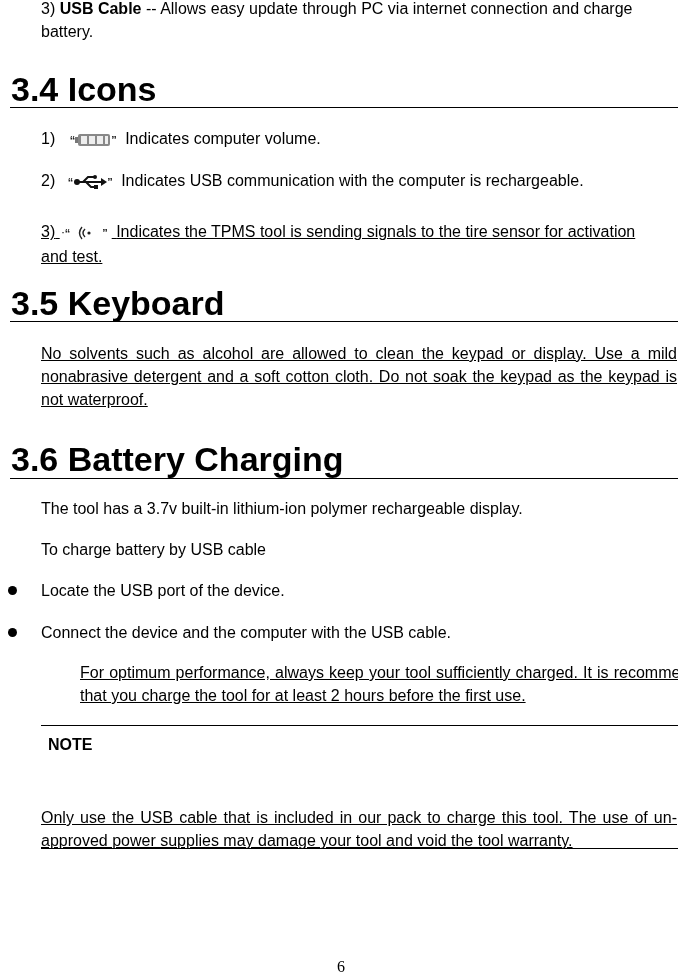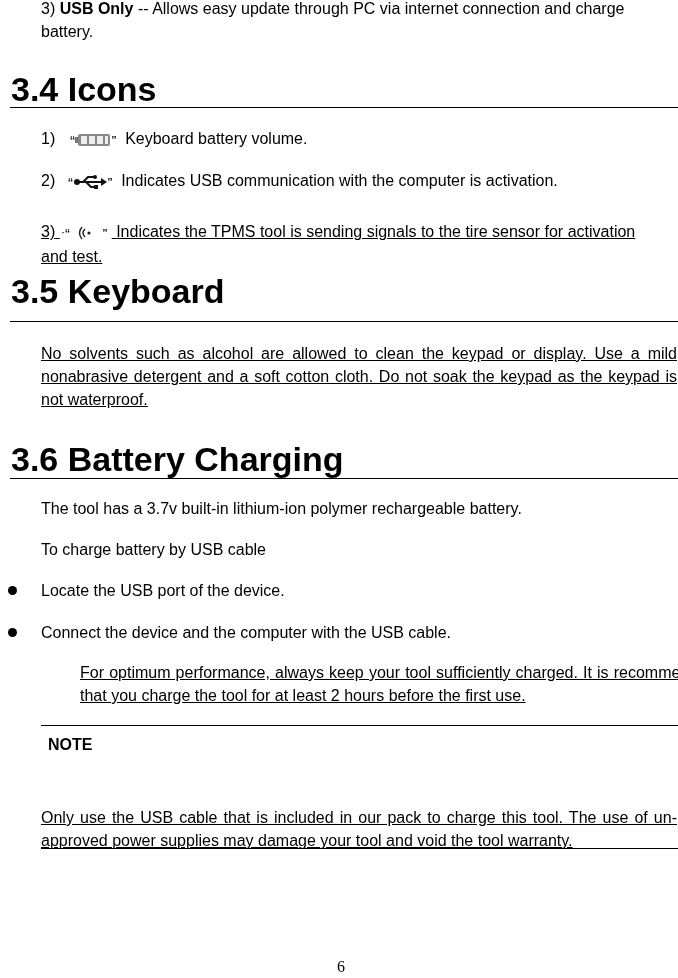--- a/index.html
+++ b/index.html
@@ -12,77 +12,77 @@
   .just { text-align:justify; text-align-last:left;text-decoration:underline; }
   .ico { display:inline-block; vertical-align:middle; margin:0 4px; }
   .q { font-size:11px; font-weight:bold; color:#222; vertical-align:middle; }
   .bullet { position:absolute; left:8px; width:9px; height:9px; border-radius:50%; background:#000; }
   .pagenum { font-family:"Liberation Serif", serif; font-size:16px; }
 </style>
 </head>
 <body>
 
 <div class="abs p" style="left:41px; top:-3px; width:636px;">
-  <span>3) </span><b>USB Only</b><span> -- Allows easy update through PC via internet connection and charge battery.</span>
+  <span>3) </span><b>USB Cable</b><span> -- Allows easy update through PC via internet connection and charge battery.</span>
 </div>
 
 <div class="abs h" style="top:73px;">3.4 Icons</div>
 <div class="rule" style="left:10px; width:668px; top:107px;"></div>
 
 <div class="abs p" style="left:41px; top:127px;">
   <span>1)</span>
   <span class="ico" style="margin-left:10px;">
     <span class="q">“</span><svg width="36" height="14" viewBox="0 0 36 14" style="vertical-align:middle">
       <rect x="0" y="4" width="3" height="6" fill="#777"></rect>
       <rect x="3" y="1" width="32" height="12" rx="2" fill="#888"></rect>
       <rect x="6" y="3" width="6" height="8" fill="#eee"></rect>
       <rect x="14" y="3" width="6" height="8" fill="#eee"></rect>
       <rect x="22" y="3" width="6" height="8" fill="#eee"></rect>
       <rect x="30" y="3" width="3" height="8" fill="#eee"></rect>
     </svg><span class="q">”</span>
   </span>
-  <span>Keyboard battery volume.</span>
+  <span>Indicates computer volume.</span>
 </div>
 
 <div class="abs p" style="left:41px; top:169px;">
   <span>2)</span>
   <span class="ico" style="margin-left:8px;">
     <span class="q">“</span><svg width="34" height="16" viewBox="0 0 34 16" style="vertical-align:middle">
       <circle cx="4" cy="8" r="3" fill="#111"></circle>
       <line x1="4" y1="8" x2="28" y2="8" stroke="#111" stroke-width="2"></line>
       <polygon points="28,4 34,8 28,12" fill="#111"></polygon>
       <polyline points="10,8 15,3 21,3" fill="none" stroke="#111" stroke-width="2"></polyline>
       <circle cx="22" cy="3" r="2" fill="#111"></circle>
       <polyline points="13,8 18,13 22,13" fill="none" stroke="#111" stroke-width="2"></polyline>
       <rect x="21" y="11" width="4" height="4" fill="#111"></rect>
     </svg><span class="q">”</span>
   </span>
-  <span>Indicates USB communication with the computer is activation.</span>
+  <span>Indicates USB communication with the computer is rechargeable.</span>
 </div>
 
 <div class="abs p" style="left:41px; top:220px; width:620px;text-decoration:underline;">
   <span>3)</span>
   <span class="ico" style="margin-left:2px;">
     <span class="q" style="font-size:9px;">·</span><span class="q">“</span><svg width="20" height="16" viewBox="0 0 20 16" style="vertical-align:middle; margin:0 6px;">
       <path d="M6 2 Q1 8 6 14" fill="none" stroke="#222" stroke-width="1.4"></path>
       <path d="M9 4 Q5 8 9 12" fill="none" stroke="#222" stroke-width="1.4"></path>
       <circle cx="13" cy="8" r="1.6" fill="#222"></circle>
     </svg><span class="q">”</span>
   </span>
   <span>Indicates the TPMS tool is sending signals to the tire sensor for activation and test.</span>
 </div>
 
-<div class="abs h" style="top:275px;">3.5 Keyboard</div>
+<div class="abs h" style="top:287px;">3.5 Keyboard</div>
 <div class="rule" style="left:10px; width:668px; top:321px;"></div>
 <div class="abs p just" style="left:41px; top:342px; width:636px;">No solvents such as alcohol are allowed to clean the keypad or display. Use a mild nonabrasive detergent and a soft cotton cloth. Do not soak the keypad as the keypad is not waterproof.</div>
 
 <div class="abs h" style="top:443px;">3.6 Battery Charging</div>
 <div class="rule" style="left:10px; width:668px; top:478px;"></div>
 
-<div class="abs p" style="left:41px; top:497px;">The tool has a 3.7v built-in lithium-ion polymer rechargeable battery.</div>
+<div class="abs p" style="left:41px; top:497px;">The tool has a 3.7v built-in lithium-ion polymer rechargeable display.</div>
 <div class="abs p" style="left:41px; top:538px;">To charge battery by USB cable</div>
 
 <div class="bullet" style="top:586px;"></div>
 <div class="abs p" style="left:41px; top:579px;">Locate the USB port of the device.</div>
 
 <div class="bullet" style="top:628px;"></div>
 <div class="abs p" style="left:41px; top:621px;">Connect the device and the computer with the USB cable.</div>
 
 <div class="abs p just" style="left:41px; top:661px; width:636px;margin-left:39px;">For optimum performance, always keep your tool sufficiently charged. It is recommended that you charge the tool for at least 2 hours before the first use.</div>
 

